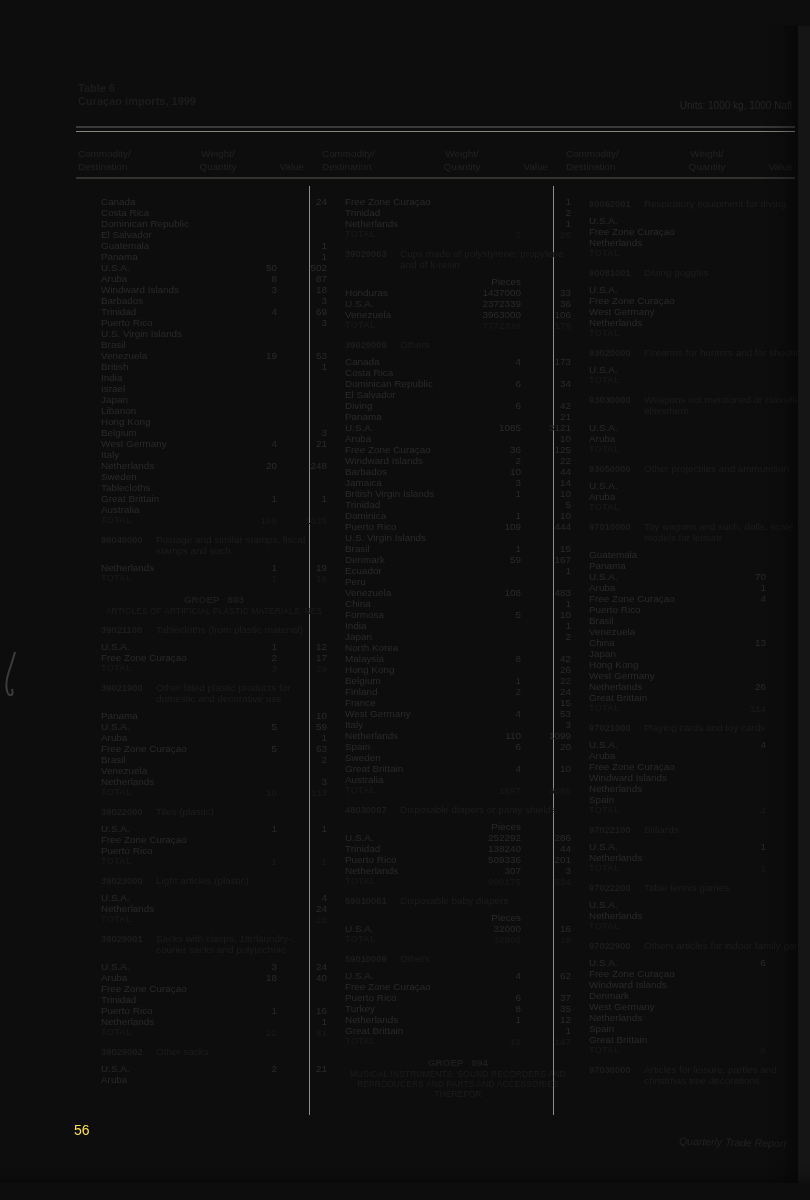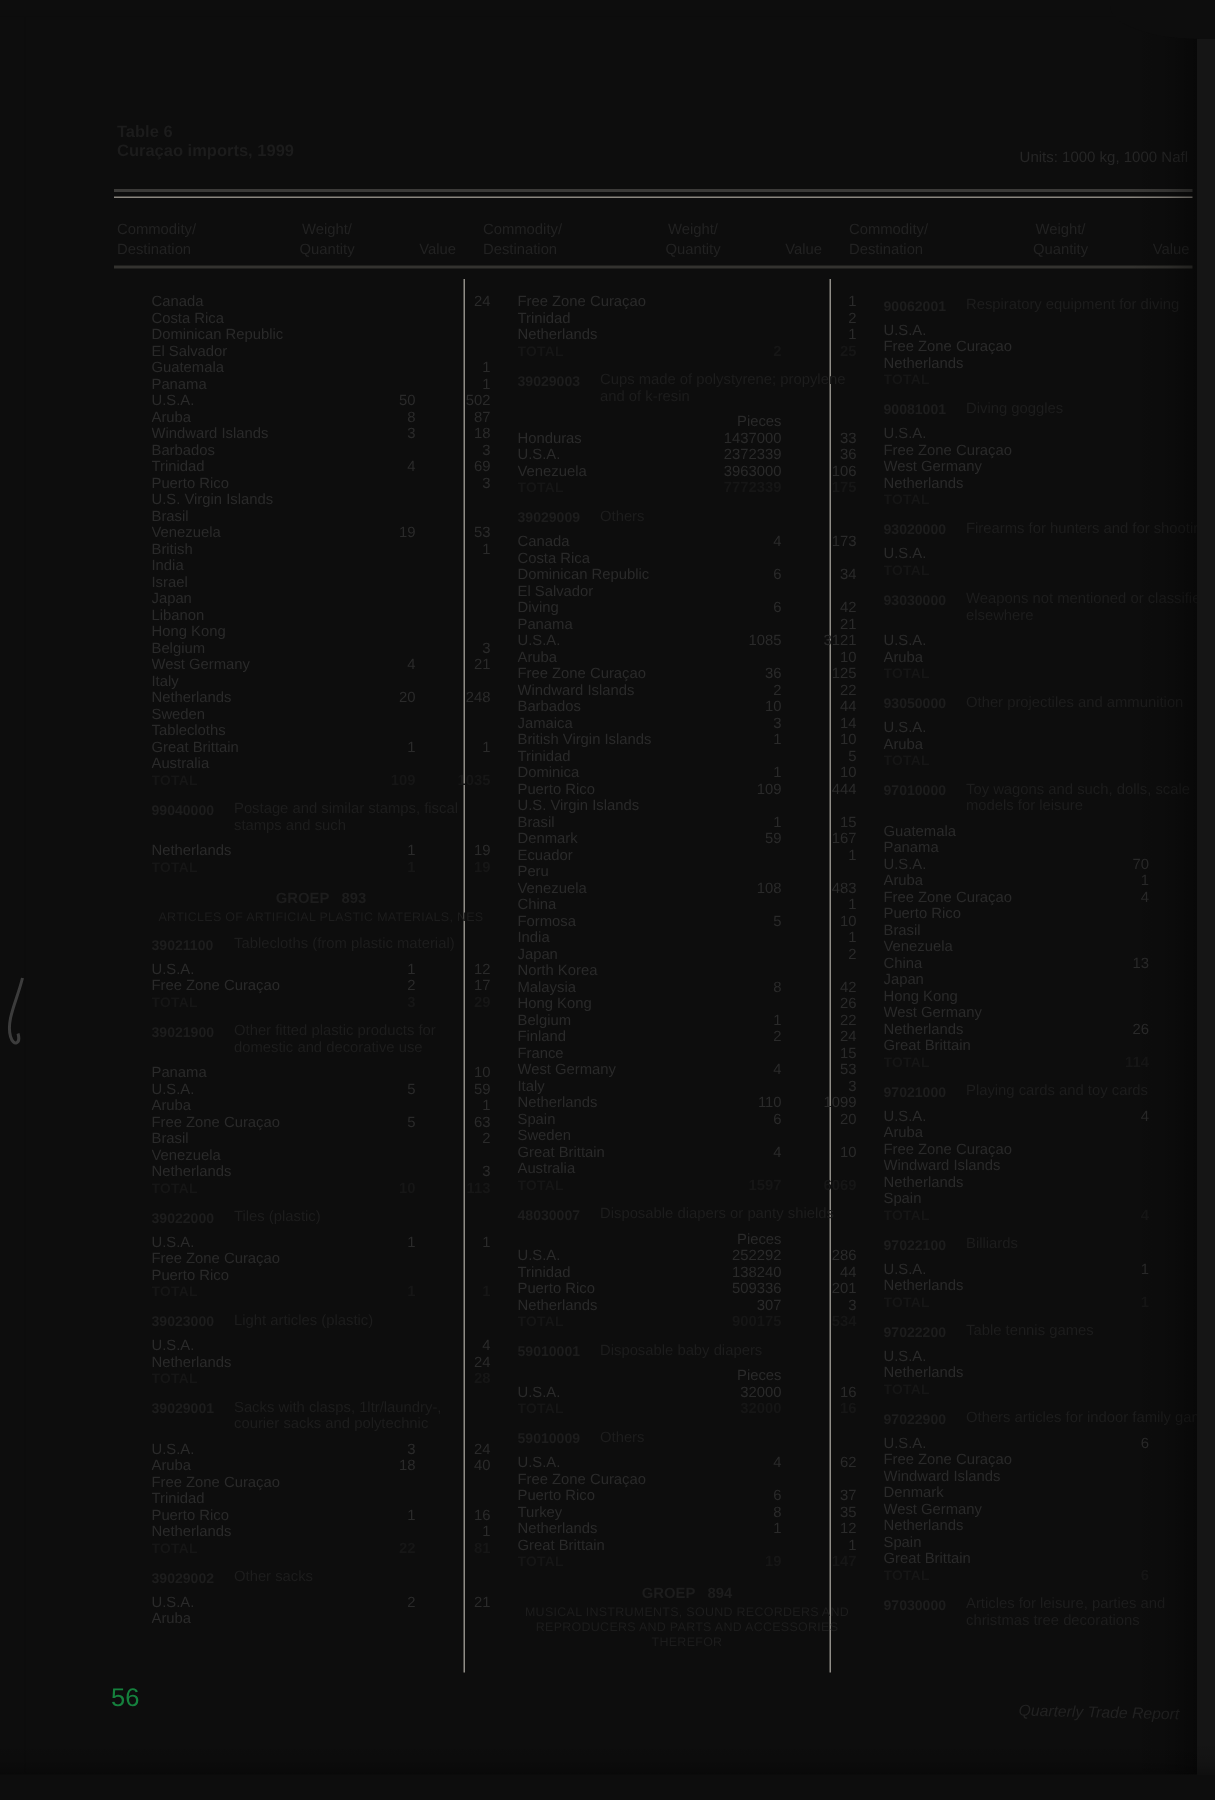--- a/index.html
+++ b/index.html
@@ -52,21 +52,21 @@
   .r.unit .q{text-align:right;}
 
   .sec{display:flex;margin:8px 0 5px;font-size:9.9px;line-height:11px;color:#1d1d1d;}
   .sec .c{width:55px;flex-shrink:0;font-weight:bold;font-size:9.4px;}
   .sec .t{flex:1;}
 
   .grp{margin:10px 0 5px;text-align:center;color:#1d1d1d;}
   .grp .gn{font-weight:bold;font-size:9.9px;line-height:12px;white-space:pre;}
   .grp .gd{font-size:8.3px;line-height:10px;letter-spacing:0.2px;}
 
-  .pageno{position:absolute;left:74px;top:1122px;font-size:17px;color:#15803d;}
+  .pageno{position:absolute;left:74px;top:1122px;font-size:14px;color:#fde047;}
   .freport{position:absolute;right:24px;top:1136px;font-size:10.5px;font-style:italic;color:#222;
            transform:rotate(1.4deg);}
 </style>
 </head>
 <body>
 
 <div class="stage">
   <div class="page"></div>
   <div class="crease"></div>
 

